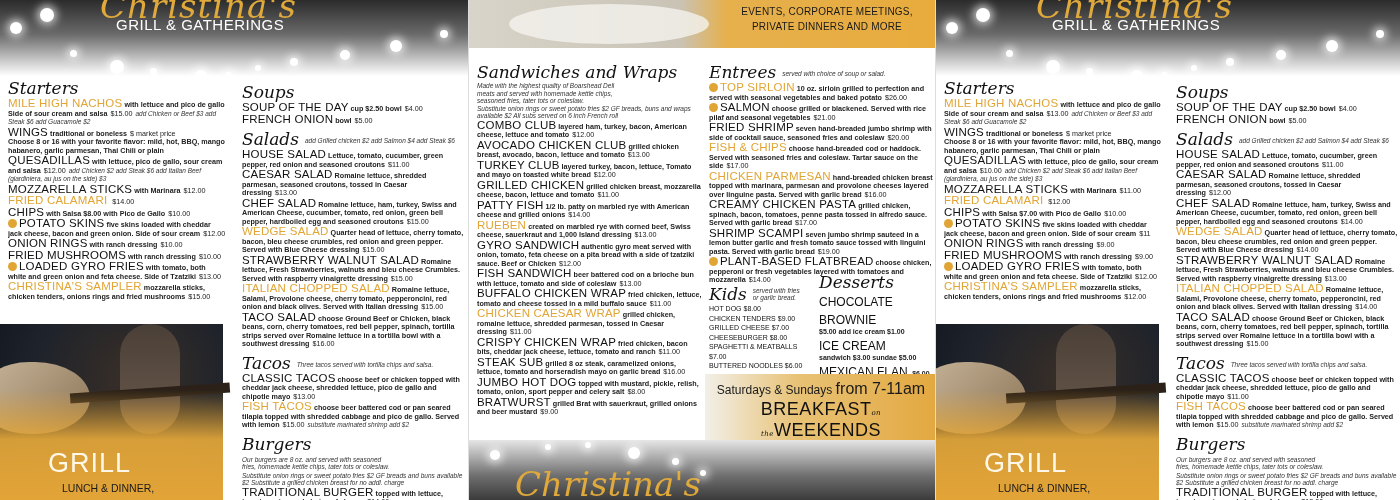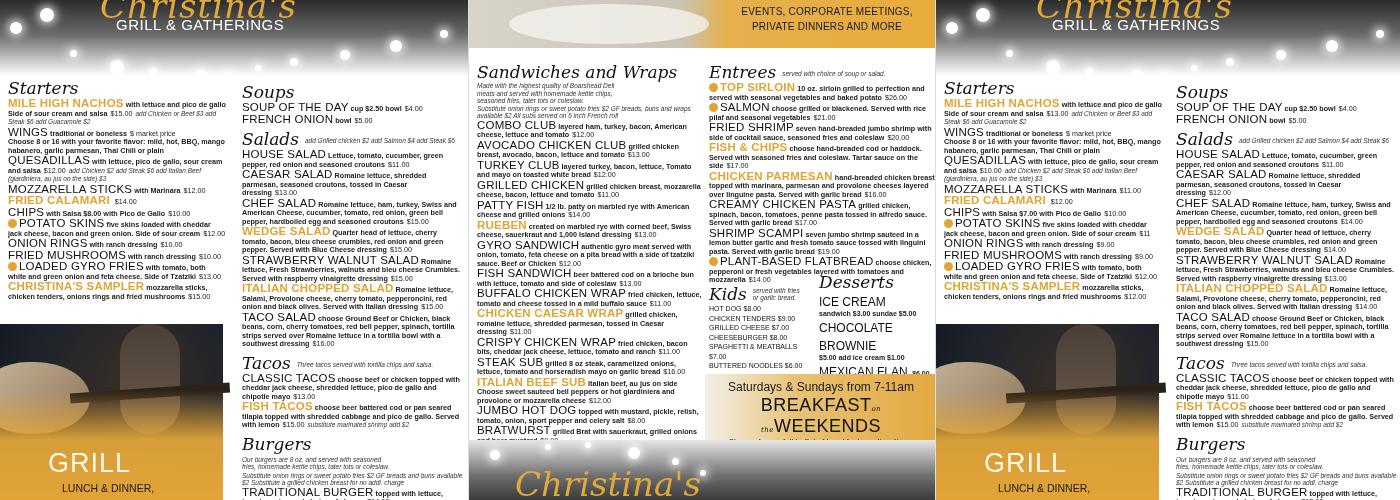--- a/index.html
+++ b/index.html
@@ -12,38 +12,38 @@
 .col{position:absolute;top:0;height:500px;overflow:hidden}
 .hdr{position:absolute;left:0;top:0;width:100%;height:76px;background:linear-gradient(180deg,#2b2b2b 0%,#6a6a6a 45%,#d8d8d8 85%,#fff 100%)}
 .hdr .brand{position:absolute;left:100px;top:-14px;font-family:"DejaVu Serif",serif;font-style:italic;font-size:34px;color:#e0a93b;letter-spacing:1px}
 .hdr .sub{position:absolute;left:116px;top:16px;font-size:15px;color:#fff;letter-spacing:.5px}
 .bulb{position:absolute;border-radius:50%;background:#fff;box-shadow:0 0 8px 3px rgba(255,255,255,.7)}
 .script{font-family:"DejaVu Serif",serif;font-style:italic;font-size:17px;color:#111;display:inline-block;margin-right:6px}
 .note{font-style:italic;font-size:6.5px;color:#333;line-height:7.5px}
 .sec{margin-top:4px}
 .item{margin-top:1px;line-height:8.5px;font-size:7.2px;font-weight:bold;color:#222}
 .item .n{font-size:11.5px;font-weight:normal;color:#111;letter-spacing:.2px}
-.item .n.gold{color:#e1a535;font-weight:bold}
+.item .n.gold{color:#e1a535;font-weight:normal}
 .item .d{font-weight:bold}
 .item .p{font-weight:normal;margin-left:3px}
 .item .a{font-style:italic;font-weight:normal;font-size:6.5px;margin-left:3px;color:#333}
 .gf{display:inline-block;width:9px;height:9px;border-radius:50%;background:#e1a535;margin-right:2px;vertical-align:-1px}
 .photo{position:absolute;left:0;width:223px;bottom:0;height:176px;background:radial-gradient(ellipse at 60% 30%,#3a2f27 0%,#1d222b 55%,#0e1118 100%)}
 .photo .fade{position:absolute;left:0;bottom:0;width:100%;height:110px;background:linear-gradient(180deg,rgba(230,170,60,0) 0%,rgba(229,168,58,.92) 45%,#e3a437 100%)}
 .photo .guitar{position:absolute;left:-20px;top:38px;width:110px;height:72px;border-radius:45% 50% 50% 45%;background:linear-gradient(135deg,#c8b69a,#8b7356)}
 .photo .neck{position:absolute;left:70px;top:64px;width:160px;height:10px;background:#2b2118;transform:rotate(-4deg)}
 .photo .arm{position:absolute;left:120px;top:0;width:60px;height:110px;background:linear-gradient(180deg,#4a3f37,#6b5a4c);border-radius:30px}
 .photo .grill{position:absolute;left:48px;top:124px;font-size:27px;color:#fff8e8;letter-spacing:1px}
 .photo .lunch{position:absolute;left:62px;top:158px;font-size:10.5px;color:#1a1a1a}
 .banner-top{position:absolute;left:0;top:0;width:468px;height:48px;background:linear-gradient(90deg,#d9d4c9 0%,#c9c3b6 45%,#e6b04d 55%,#e8ab3c 100%)}
 .banner-top .t1,.banner-top .t2{position:absolute;left:258px;width:200px;text-align:center;font-size:10px;color:#1a1a1a;letter-spacing:.2px}
 .banner-top .t1{top:6px}.banner-top .t2{top:21px}
 .breakfast{position:absolute;left:236px;top:374px;width:232px;height:92px;background:linear-gradient(90deg,#f2efe8 0%,#e8c275 40%,#e3a840 100%);text-align:center}
 .breakfast .w{font-size:12px;margin-top:6px;color:#1a1a1a}
-.breakfast .w small{font-size:12px}
+.breakfast .w small{font-size:16px}
 .breakfast .big{font-size:18px;letter-spacing:.5px;margin-top:1px;color:#111}
 .breakfast .big i{font-size:7px;font-family:"DejaVu Serif",serif}
 .breakfast .desc{font-size:8px;line-height:9.5px;padding:0 14px;color:#1a1a1a}
 .breakfast .desc em{font-size:5.5px}
 .footer-logo{position:absolute;left:0;top:440px;width:468px;height:60px;background:linear-gradient(180deg,#e6e6e6 0%,#6e6e6e 60%,#3b3b3b 100%)}
 .footer-logo .brand{position:absolute;left:46px;top:24px;font-family:"DejaVu Serif",serif;font-style:italic;font-size:34px;color:#e0a93b}
 .kids .row{font-size:7px;line-height:9.5px;color:#111}
 .des .n{font-size:12px;line-height:11px;color:#111}
 .des .s{font-size:7px;font-weight:bold;line-height:8px}
 </style>
@@ -125,21 +125,20 @@
           <div class="item"><span class="n">TURKEY CLUB</span> <span class="d">layered turkey, bacon, lettuce, Tomato and mayo on toasted white bread</span><span class="p">$12.00</span></div>
           <div class="item"><span class="n">GRILLED CHICKEN</span> <span class="d">grilled chicken breast, mozzarella cheese, bacon, lettuce and tomato</span><span class="p">$11.00</span></div>
           <div class="item"><span class="n">PATTY FISH</span> <span class="d">1/2 lb. patty on marbled rye with American cheese and grilled onions</span><span class="p">$14.00</span></div>
           <div class="item"><span class="n gold">RUEBEN</span> <span class="d">created on marbled rye with corned beef, Swiss cheese, sauerkraut and 1,000 Island dressing</span><span class="p">$13.00</span></div>
           <div class="item"><span class="n">GYRO SANDWICH</span> <span class="d">authentic gyro meat served with onion, tomato, feta cheese on a pita bread with a side of tzatziki sauce. Beef or Chicken</span><span class="p">$12.00</span></div>
           <div class="item"><span class="n">FISH SANDWICH</span> <span class="d">beer battered cod on a brioche bun with lettuce, tomato and side of coleslaw</span><span class="p">$13.00</span></div>
           <div class="item"><span class="n">BUFFALO CHICKEN WRAP</span> <span class="d">fried chicken, lettuce, tomato and cheese tossed in a mild buffalo sauce</span><span class="p">$11.00</span></div>
           <div class="item"><span class="n gold">CHICKEN CAESAR WRAP</span> <span class="d">grilled chicken, romaine lettuce, shredded parmesan, tossed in Caesar dressing</span><span class="p">$11.00</span></div>
           <div class="item"><span class="n">CRISPY CHICKEN WRAP</span> <span class="d">fried chicken, bacon bits, cheddar jack cheese, lettuce, tomato and ranch</span><span class="p">$11.00</span></div>
           <div class="item"><span class="n">STEAK SUB</span> <span class="d">grilled 8 oz steak, caramelized onions, lettuce, tomato and horseradish mayo on garlic bread</span><span class="p">$16.00</span></div>
-          <div class="item"><span class="n gold">ITALIAN BEEF SUB</span> <span class="d">Italian beef, au jus on side Choose sweet sauteed bell peppers or hot giardiniera and provolone or mozzarella cheese</span><span class="p">$12.00</span></div>
           <div class="item"><span class="n">JUMBO HOT DOG</span> <span class="d">topped with mustard, pickle, relish, tomato, onion, sport pepper and celery salt</span><span class="p">$8.00</span></div>
           <div class="item"><span class="n">BRATWURST</span> <span class="d">grilled Brat with sauerkraut, grilled onions and beer mustard</span><span class="p">$9.00</span></div>
         </div>
       </div>
     <div class="col" style="left:240px;top:58px;width:226px;height:318px">
         <div class="sec">
           <div><span class="script">Entrees</span><span class="note" style="display: inline-block; max-width: 150px; vertical-align: middle;">served with choice of soup or salad.</span></div>
           <div class="item"><span class="gf"></span><span class="n gold">TOP SIRLOIN</span> <span class="d">10 oz. sirloin grilled to perfection and served with seasonal vegetables and baked potato</span><span class="p">$26.00</span></div>
           <div class="item"><span class="gf"></span><span class="n">SALMON</span> <span class="d">choose grilled or blackened. Served with rice pilaf and seasonal vegetables</span><span class="p">$21.00</span></div>
           <div class="item"><span class="n">FRIED SHRIMP</span> <span class="d">seven hand-breaded jumbo shrimp with side of cocktail sauce, seasoned fries and coleslaw</span><span class="p">$20.00</span></div>
@@ -158,22 +157,22 @@
           <div class="row"><span>CHICKEN TENDERS</span> <span>$9.00</span></div>
           <div class="row"><span>GRILLED CHEESE</span> <span>$7.00</span></div>
           <div class="row"><span>CHEESEBURGER</span> <span>$8.00</span></div>
           <div class="row"><span>SPAGHETTI &amp; MEATBALLS</span> <span>$7.00</span></div>
           <div class="row"><span>BUTTERED NOODLES</span> <span>$6.00</span></div>
         </div>
     </div>
     <div class="des" style="position:absolute;left:350px;top:272px;width:116px">
       <span class="script">Desserts</span>
       <div id="desRows">
+          <div><span class="n">CHOCOLATE BROWNIE</span><div class="s">$5.00 add ice cream $1.00</div></div>
           <div><span class="n">ICE CREAM</span><div class="s">sandwich $3.00 sundae $5.00</div></div>
-          <div><span class="n">CHOCOLATE BROWNIE</span><div class="s">$5.00 add ice cream $1.00</div></div>
           <div><span class="n">MEXICAN FLAN</span> <span class="s">$6.00</span></div>
           <div><span class="n">TIRAMISU</span> <span class="s">$7.00</span></div>
         </div>
     </div>
 
     <div class="breakfast">
       <div class="w"><span>Saturdays &amp; Sundays</span> <small>from 7-11am</small></div>
       <div class="big"><span>BREAKFAST</span><i>on the</i><span>WEEKENDS</span></div>
       <div class="desc"><span>Choose from a full buffet of breakfast goodies. Items offered will vary each day, but you can count on a delightful selection of fruits, pastries, eggs, meats, potatoes and more. Includes a beverage of coffee, tea or orange juice. $11.00</span> <em>(under 12 $8.00)</em></div>
     </div>

